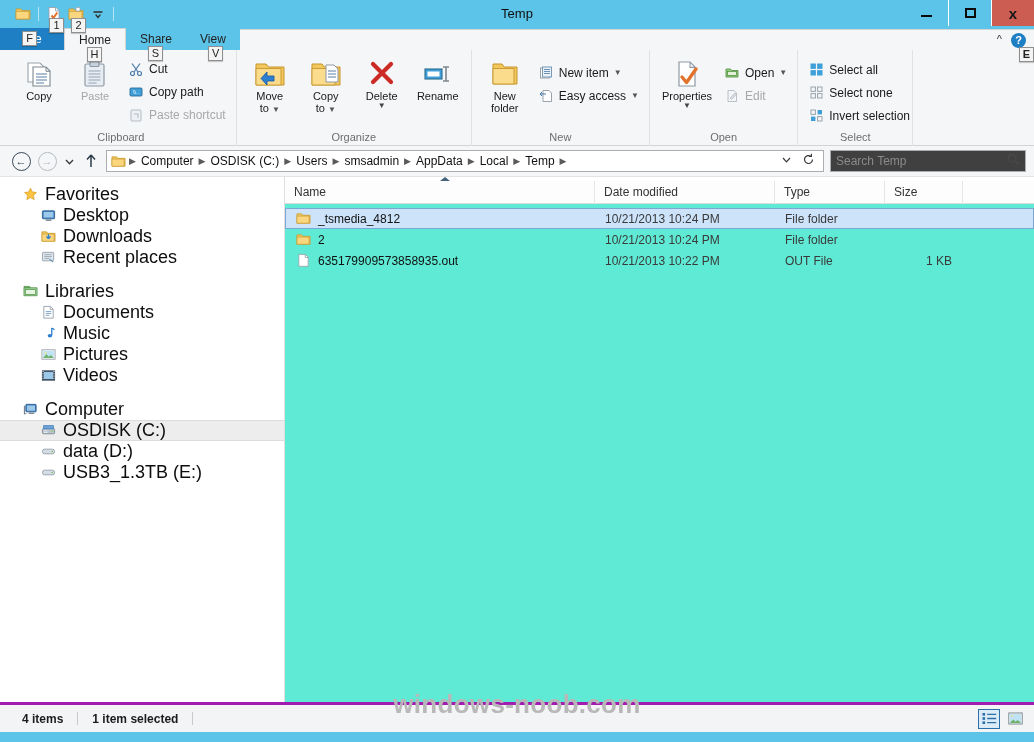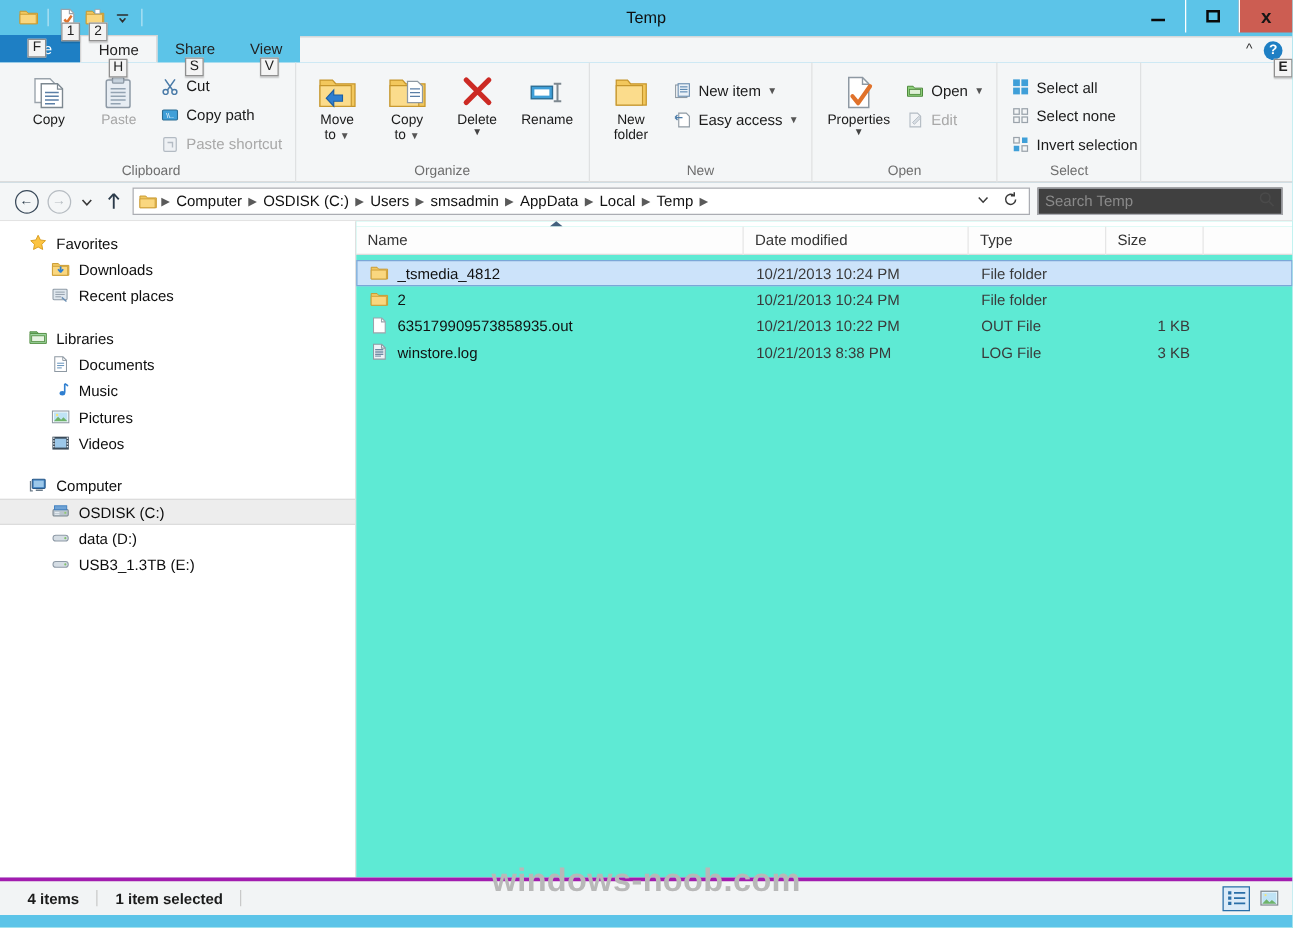--- a/index.html
+++ b/index.html
@@ -204,21 +204,21 @@
   #navpane {
     width: 285px; flex: 0 0 285px;
     background: #ffffff;
     border-right: 1px solid #e0e0e0;
     padding-top: 7px;
     overflow: hidden;
   }
   .navitem {
     height: 21px;
     display: flex; align-items: center;
-    font-size: 12px; color: #0d0d0d;
+    font-size: 18px; color: #0d0d0d;
     padding-left: 22px; gap: 7px;
   }
   .navitem.child { padding-left: 40px; }
   .navitem.sel { background: #ededed; border: 1px solid #dcdcdc; border-left: none; border-right: none; }
   .navspace { height: 13px; }
   .nico { width: 16px; height: 16px; display:flex; align-items:center; justify-content:center; }
 
   #listpane { flex: 1; display: flex; flex-direction: column; min-width: 0; background:#5eead4; }
   #sortmark { height: 4px; background: #ffffff; position: relative; }
   #sortmark .tri {
@@ -679,20 +679,30 @@
         <span class="nico">
           <svg width="15" height="15" viewBox="0 0 16 16">
               <path d="M8 1.3l1.9 4 4.4.6-3.2 3.1.8 4.4L8 11.3l-3.9 2.1.8-4.4L1.7 5.9l4.4-.6z" fill="#fcc442" stroke="#d79c1d" stroke-width="0.8"></path>
             </svg>
         </span>
         <span>Favorites</span>
       </div>
       <div class="navitem child">
         <span class="nico">
           <svg width="15" height="15" viewBox="0 0 16 16">
+              <rect x="1.5" y="3" width="13" height="8.5" rx="0.8" fill="#3f7fbf" stroke="#2a5a89" stroke-width="0.9"></rect>
+              <rect x="2.8" y="4.2" width="10.4" height="6" fill="#9cc8ea"></rect>
+              <path d="M5 13h6" stroke="#6b7a88" stroke-width="1.4"></path>
+            </svg>
+        </span>
+        <span>Desktop</span>
+      </div>
+      <div class="navitem child">
+        <span class="nico">
+          <svg width="15" height="15" viewBox="0 0 16 16">
               <path d="M1 3h5l1.4 1.6H15V13H1z" fill="#f0c862" stroke="#c9992e" stroke-width="0.8"></path>
               <path d="M1 5.4h13V13H1z" fill="#fad77f" stroke="#c9992e" stroke-width="0.7"></path>
               <path d="M8 5.5v4M8 10.5l-2.2-2.6M8 10.5l2.2-2.6" stroke="#2f7fd0" stroke-width="1.5" fill="none"></path>
             </svg>
         </span>
         <span>Downloads</span>
       </div>
       <div class="navitem child">
         <span class="nico">
           <svg width="15" height="15" viewBox="0 0 16 16">
@@ -883,37 +893,20 @@
                   <path d="M9.8 1.7v3.1h3.1" fill="none" stroke="#9aa3ab" stroke-width="0.9"></path>
                 </svg>
             </span>
             <span>635179909573858935.out</span>
           </div>
           <div class="cell c-date">10/21/2013 10:22 PM</div>
           <div class="cell c-type">OUT File</div>
           <div class="cell c-size num">1 KB</div>
         </div>
 
-        <div class="row">
-          <div class="cell c-name">
-            <span class="fico">
-              <svg width="15" height="15" viewBox="0 0 16 16">
-                  <path d="M3 1.5h7l3 3V14.2H3z" fill="#eef3f7" stroke="#8e99a3" stroke-width="0.9"></path>
-                  <path d="M9.8 1.7v3.1h3.1" fill="none" stroke="#8e99a3" stroke-width="0.9"></path>
-                  <g stroke="#4a6b8a" stroke-width="0.7">
-                    <path d="M4.4 6h7M4.4 7.4h7M4.4 8.8h7M4.4 10.2h7M4.4 11.6h5"></path>
-                  </g>
-                </svg>
-            </span>
-            <span>winstore.log</span>
-          </div>
-          <div class="cell c-date">10/21/2013 8:38 PM</div>
-          <div class="cell c-type">LOG File</div>
-          <div class="cell c-size num">3 KB</div>
-        </div>
 
       </div>
     </div>
   </div>
 
   <div id="statusbar">
     <div id="watermark">windows-noob.com</div>
     <span class="status-text">4 items</span>
     <span class="status-sep"></span>
     <span class="status-text">1 item selected</span>

